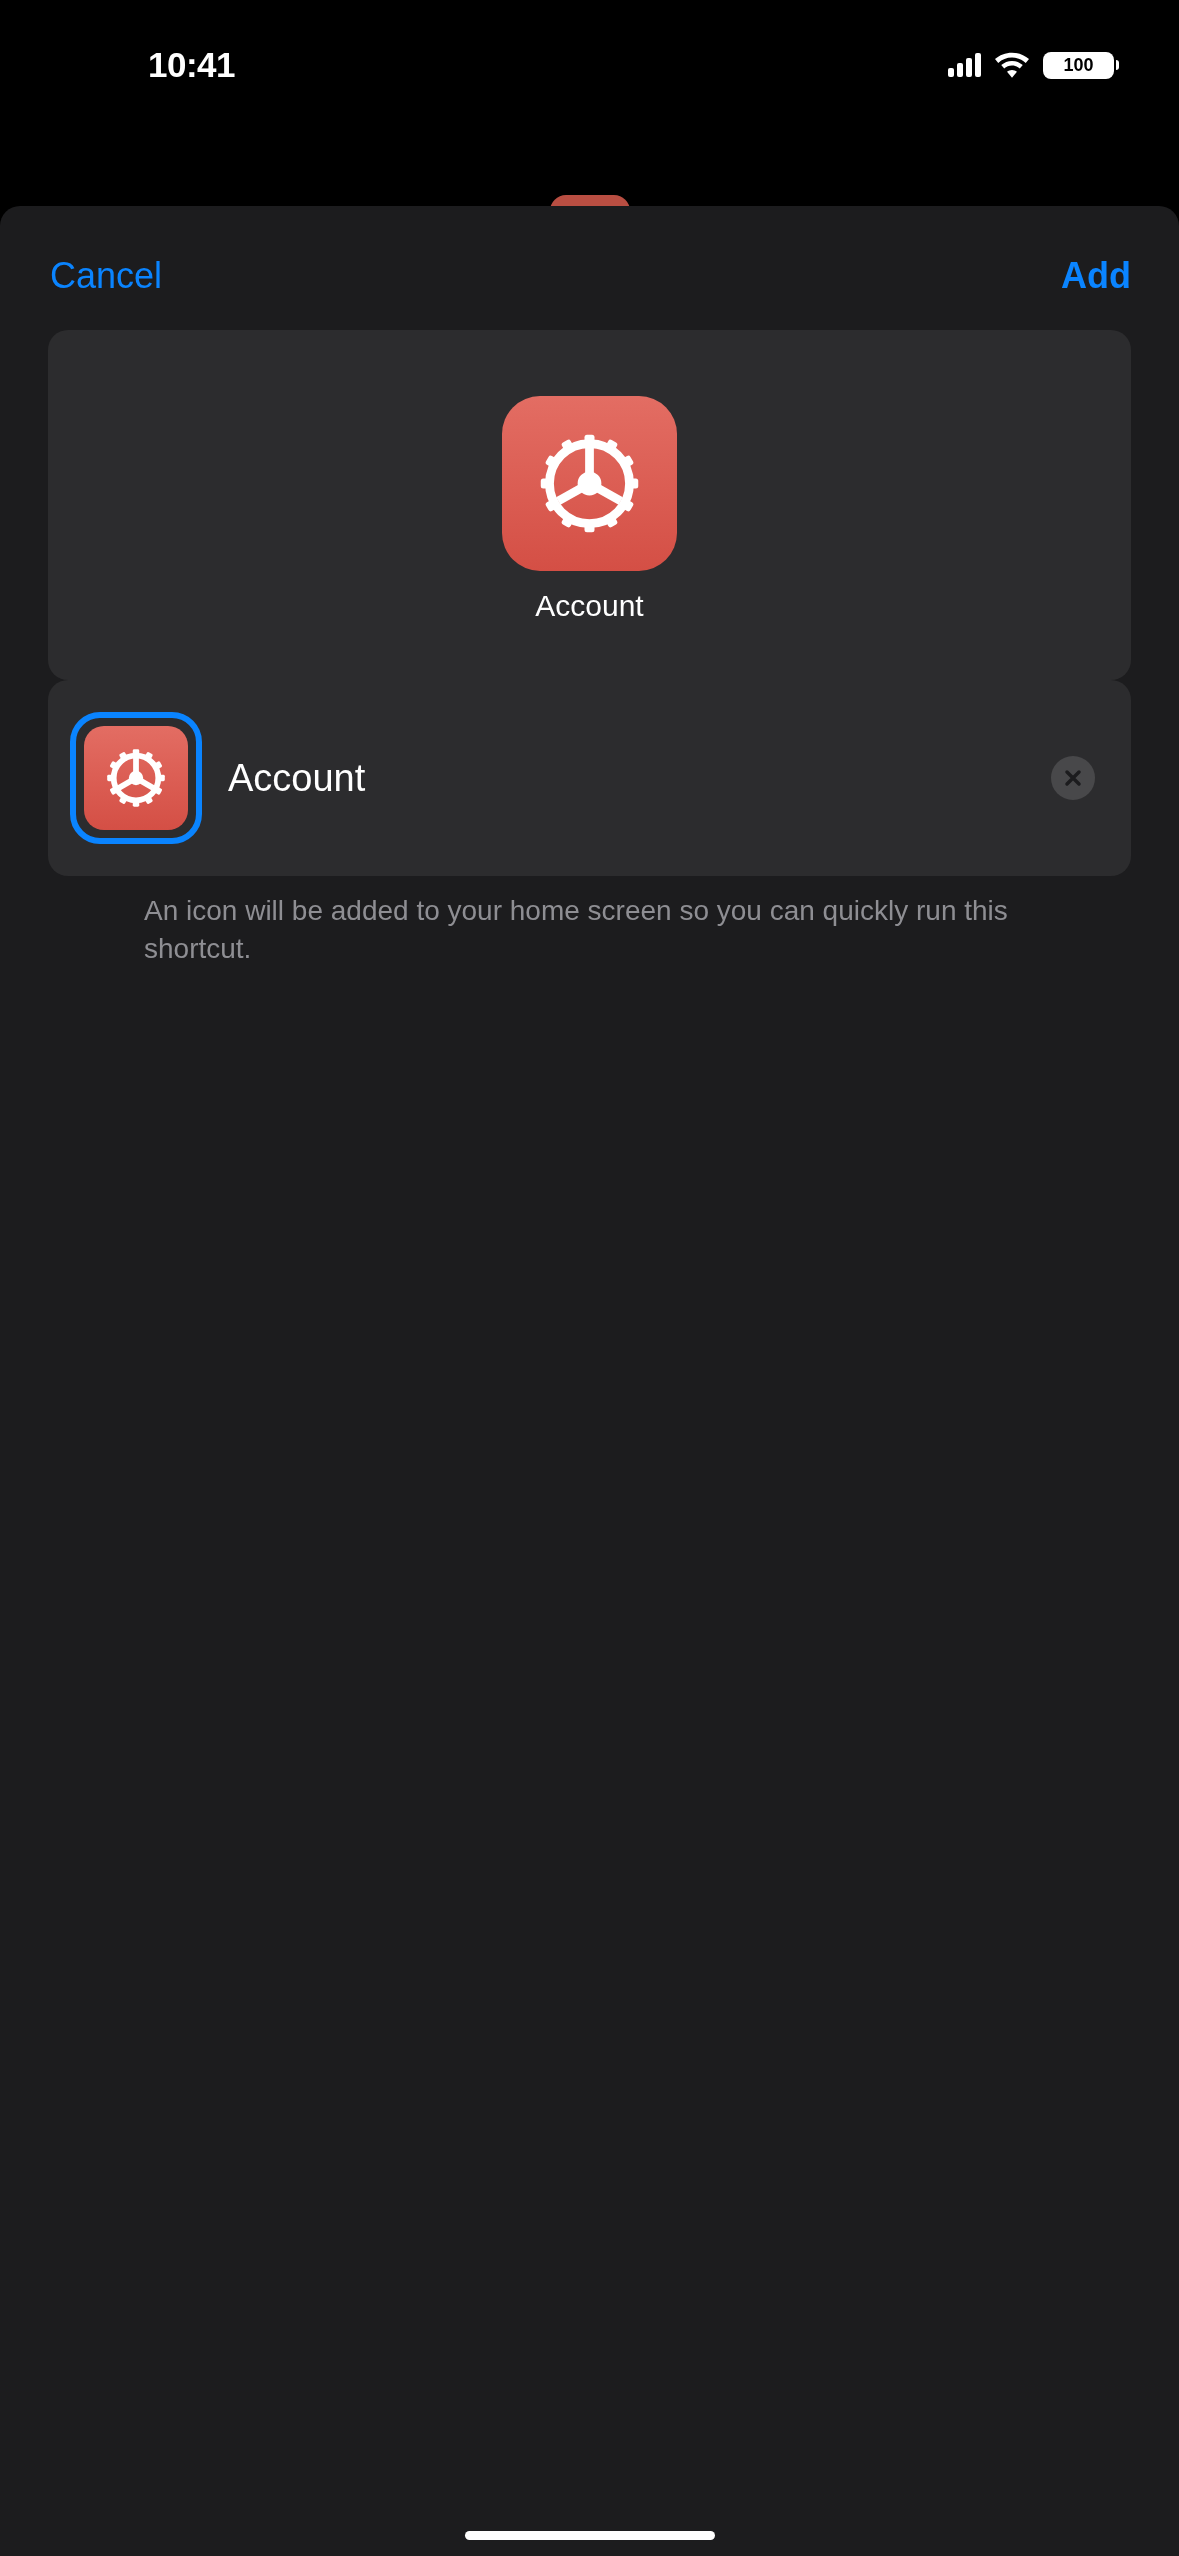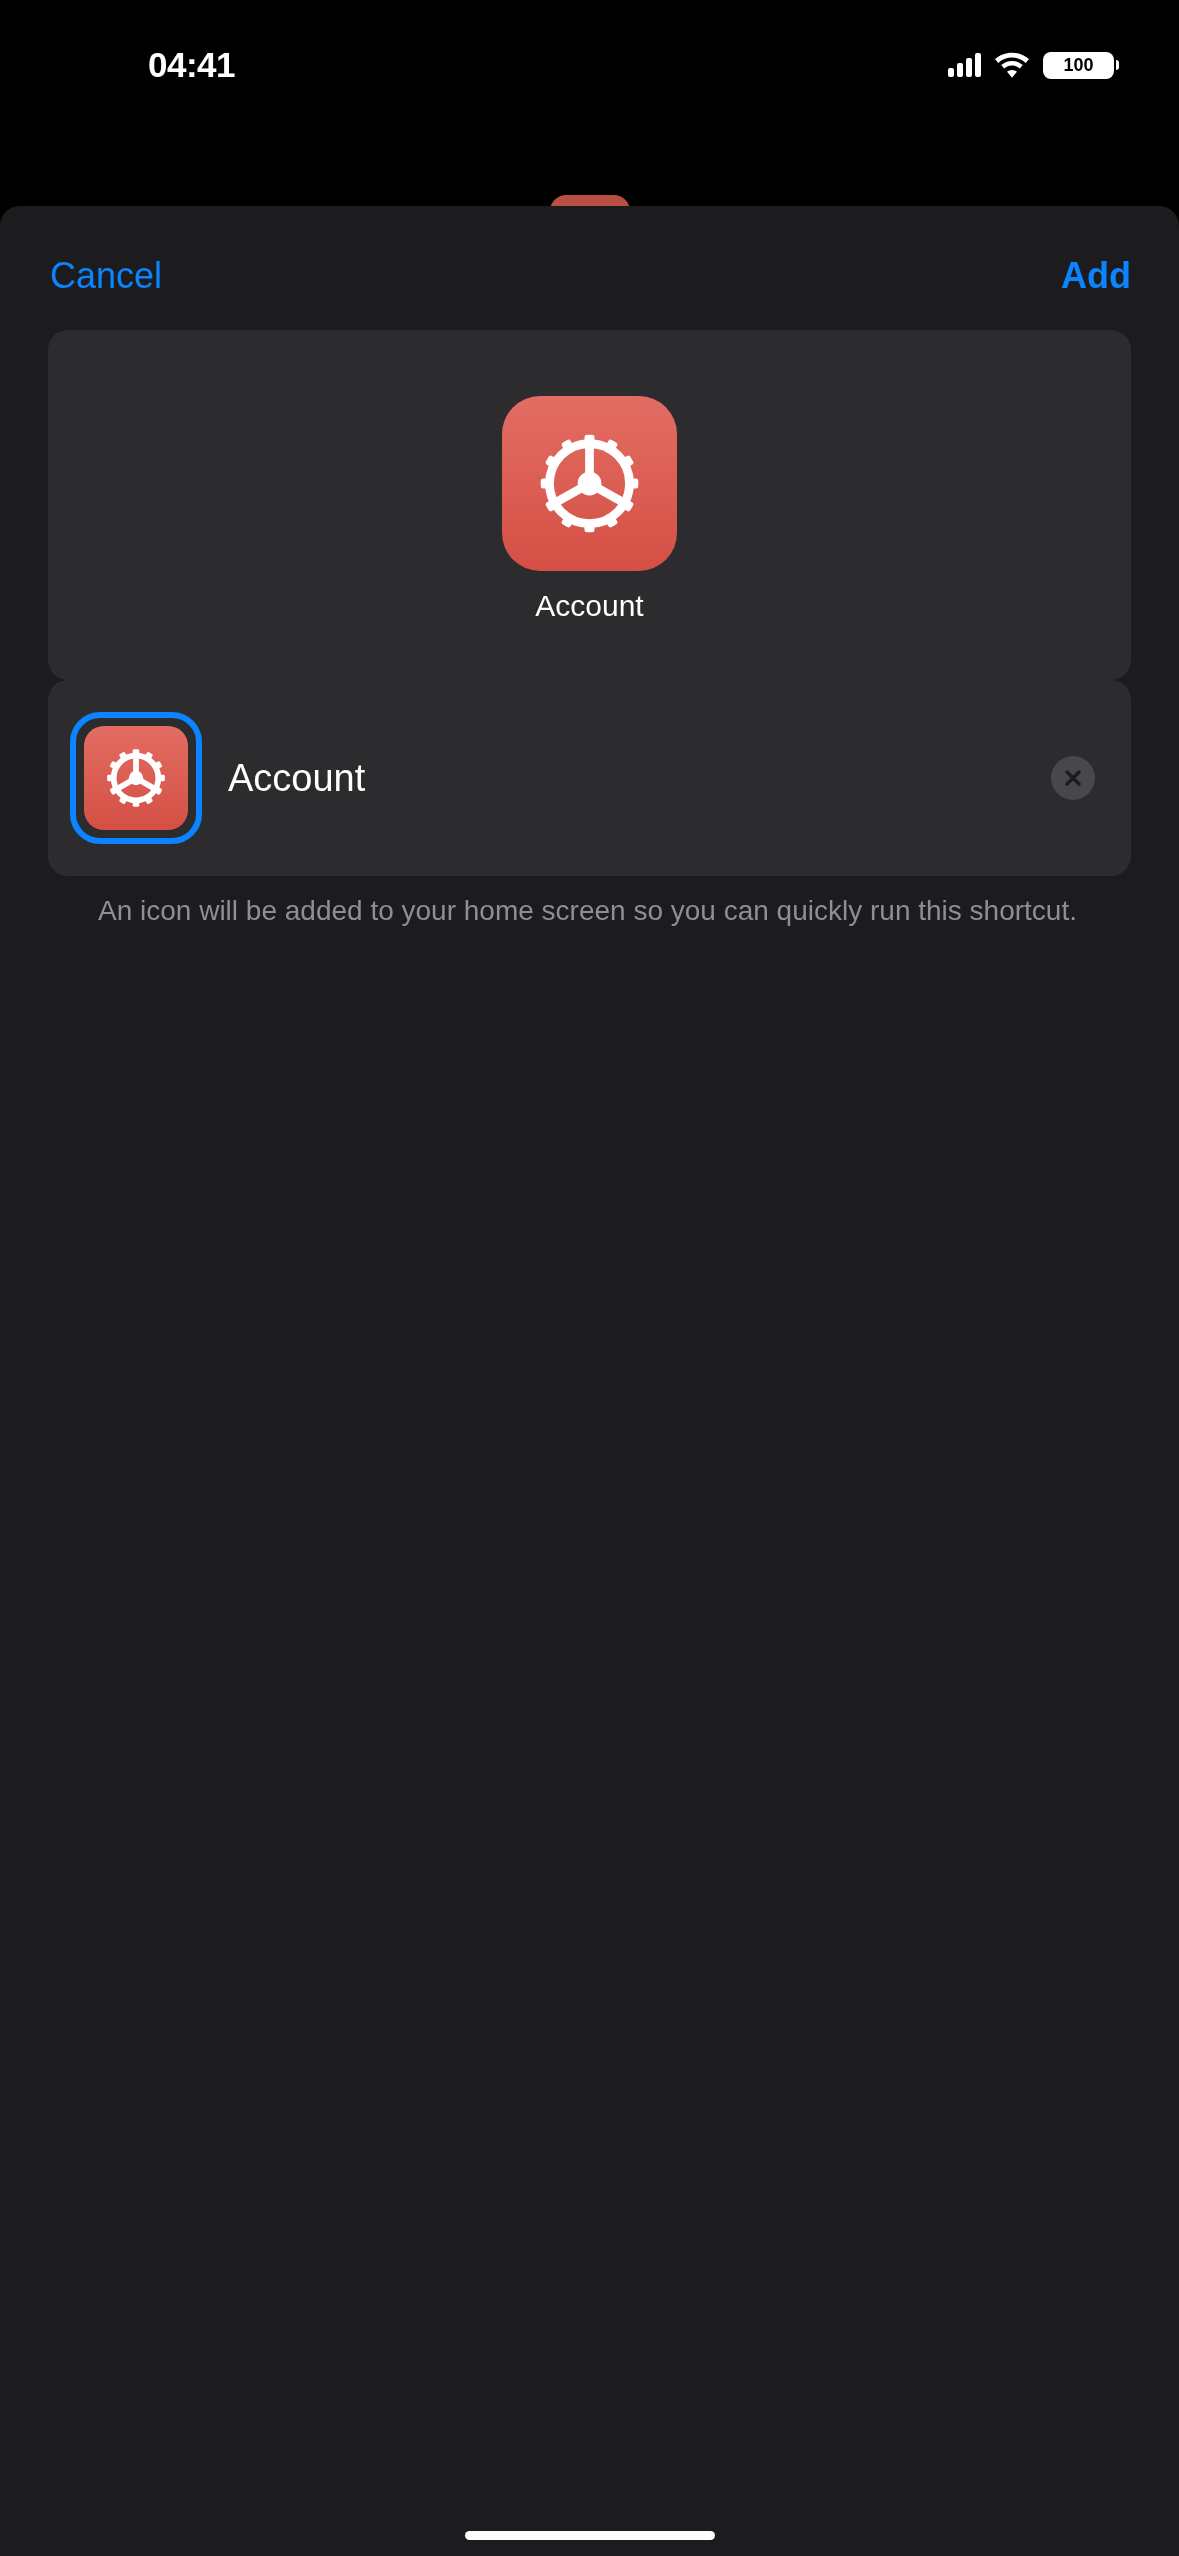--- a/index.html
+++ b/index.html
@@ -235,39 +235,40 @@
       height: 20px;
     }
     
     
     .footer-note {
       font-size: 28px;
       color: #8e8e93;
       padding: 16px 98px 0 98px;
       line-height: 1.35;
       font-weight: 400;
+      margin-left: 46px;
     }
     
     
     .home-indicator {
       position: absolute;
       bottom: 16px;
       left: 50%;
       transform: translateX(-50%);
       width: 250px;
       height: 9px;
       background: #ffffff;
       border-radius: 5px;
     }
   </style>
 </head>
 <body>
 
 <div class="status-bar">
-  <div class="time">04:41</div>
+  <div class="time">10:41</div>
   <div class="status-right">
     <div class="cellular-icon">
       <div class="cellular-bar"></div>
       <div class="cellular-bar"></div>
       <div class="cellular-bar"></div>
       <div class="cellular-bar"></div>
     </div>
     <svg class="wifi-icon" viewBox="0 0 24 18" fill="none">
       <path d="M12 18 L15.5 13.8 C14.5 13 13.3 12.5 12 12.5 C10.7 12.5 9.5 13 8.5 13.8 Z" fill="#fff"></path>
       <path d="M6.5 11.5 C8 10.2 9.9 9.4 12 9.4 C14.1 9.4 16 10.2 17.5 11.5 L19.6 9 C17.5 7.2 14.9 6.1 12 6.1 C9.1 6.1 6.5 7.2 4.4 9 Z" fill="#fff"></path>

